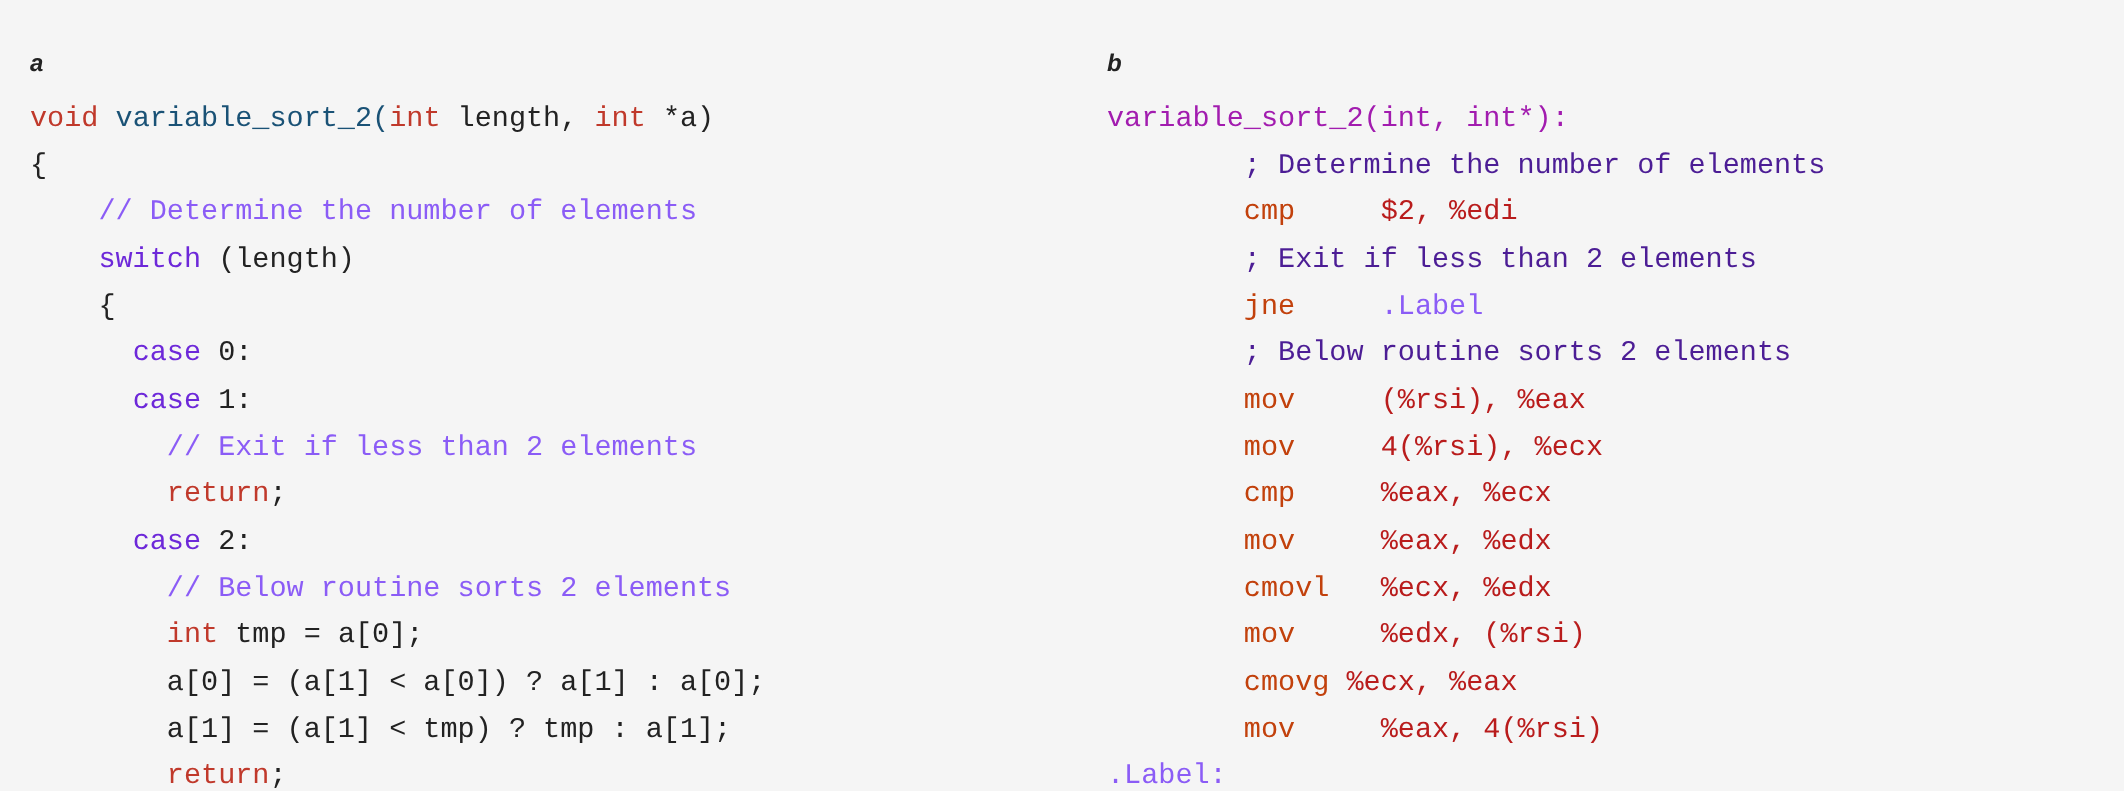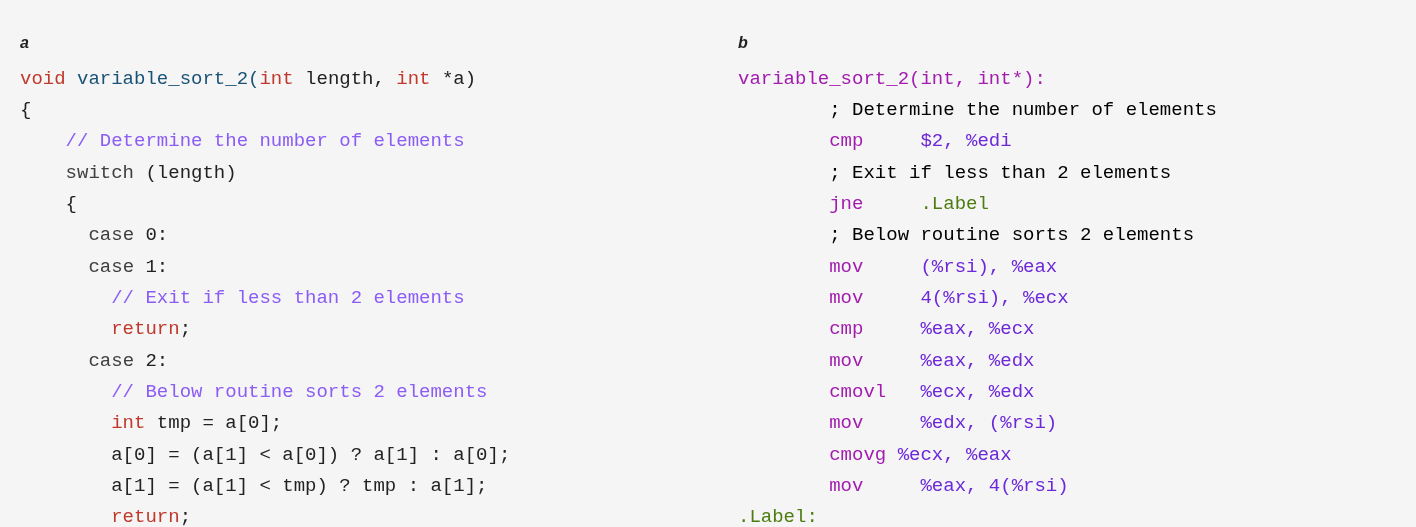--- a/index.html
+++ b/index.html
@@ -32,26 +32,26 @@
     .code-block {
       font-family: Liberation Mono, monospace;
       font-size: 19px;
       line-height: 1.65;
       white-space: pre;
     }
     
     .kw { color: #c0392b; } 
     .fn { color: #1a5276; } 
     .cm { color: #8b5cf6; } 
-    .sw { color: #404040; } 
+    .sw { color: #6d28d9; } 
     .asm-fn { color: #a21caf; } 
-    .asm-kw { color: #a21caf; } 
-    .asm-reg { color: #6d28d9; } 
-    .asm-lbl { color: #4d7c0f; } 
-    .asm-cm { color: #000000; } 
+    .asm-kw { color: #c2410c; } 
+    .asm-reg { color: #b91c1c; } 
+    .asm-lbl { color: #8b5cf6; } 
+    .asm-cm { color: #4c1d95; } 
     .plain { color: #222; }
   </style>
 </head>
 <body>
 
 <div class="container">
   <div class="panel">
     <div class="panel-label">a</div>
     <div class="code-block" id="panel-a-code"><div><span class="kw">void </span><span class="fn">variable_sort_2(</span><span class="kw">int</span><span class="plain"> length, </span><span class="kw">int</span><span class="plain"> *a)</span></div><div><span class="plain">{</span></div><div><span class="plain">    </span><span class="cm">// Determine the number of elements</span></div><div><span class="plain">    </span><span class="sw">switch</span><span class="plain"> (length)</span></div><div><span class="plain">    {</span></div><div><span class="plain">      </span><span class="sw">case</span><span class="plain"> 0:</span></div><div><span class="plain">      </span><span class="sw">case</span><span class="plain"> 1:</span></div><div><span class="plain">        </span><span class="cm">// Exit if less than 2 elements</span></div><div><span class="plain">        </span><span class="kw">return</span><span class="plain">;</span></div><div><span class="plain">      </span><span class="sw">case</span><span class="plain"> 2:</span></div><div><span class="plain">        </span><span class="cm">// Below routine sorts 2 elements</span></div><div><span class="plain">        </span><span class="kw">int</span><span class="plain"> tmp = a[0];</span></div><div><span class="plain">        </span><span class="plain">a[0] = (a[1] &lt; a[0]) ? a[1] : a[0];</span></div><div><span class="plain">        </span><span class="plain">a[1] = (a[1] &lt; tmp) ? tmp : a[1];</span></div><div><span class="plain">        </span><span class="kw">return</span><span class="plain">;</span></div><div><span class="plain">    }</span></div><div><span class="plain">}</span></div></div>
   </div>

